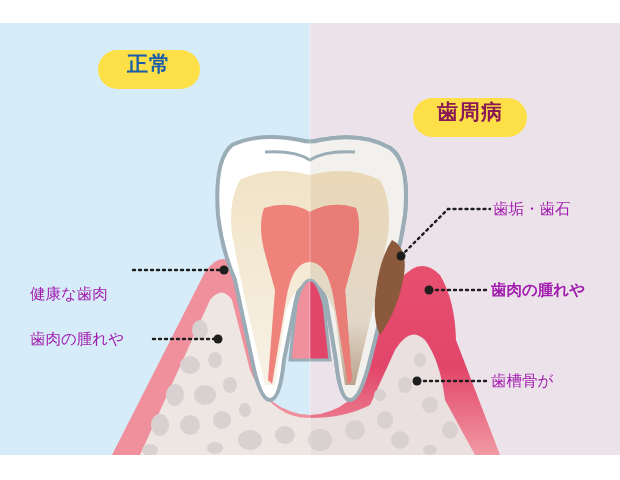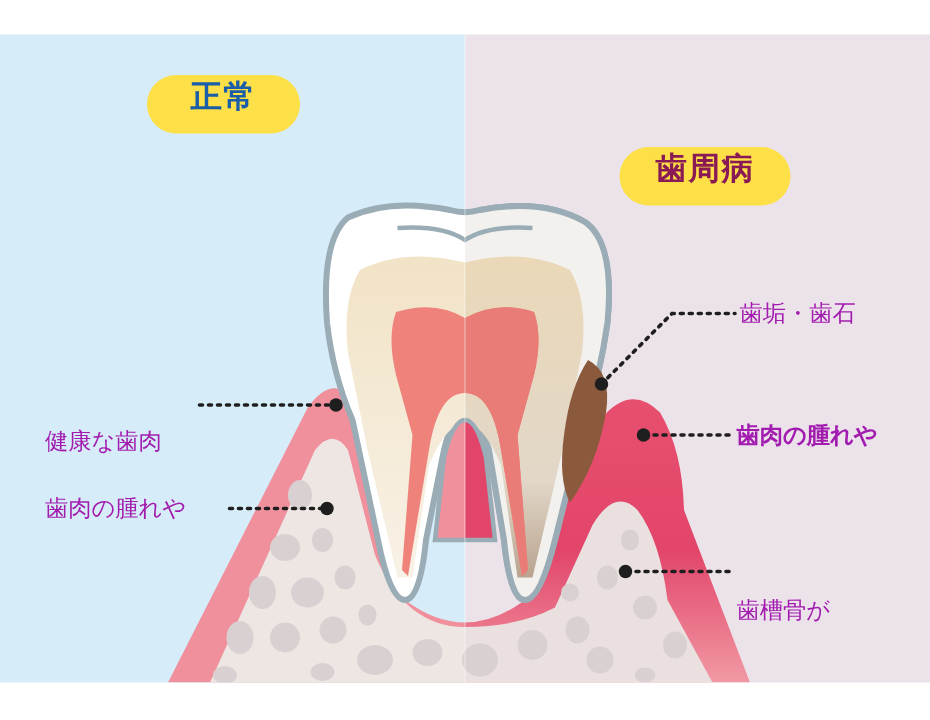--- a/index.html
+++ b/index.html
@@ -150,16 +150,16 @@
   <div class="pill disease">
     <span>歯周病</span>
   </div>
 
   <div class="label" style="left:30px; top:259px;margin-top:24px;">健康な歯肉</div>
   <div class="label" style="left:30px; top:328px;">歯肉の腫れや</div>
   <div class="label" style="left:493px; top:198px;">歯垢・歯石</div>
   <div class="label" style="left:491px; top:279px;font-weight:bold;">
     <div>歯肉の腫れや</div>
   </div>
-  <div class="label" style="left:491px; top:370px;margin-top:26px;">
+  <div class="label" style="left:491px; top:370px;">
     <div>歯槽骨が</div>
   </div>
 </div>
 
 </body></html>

